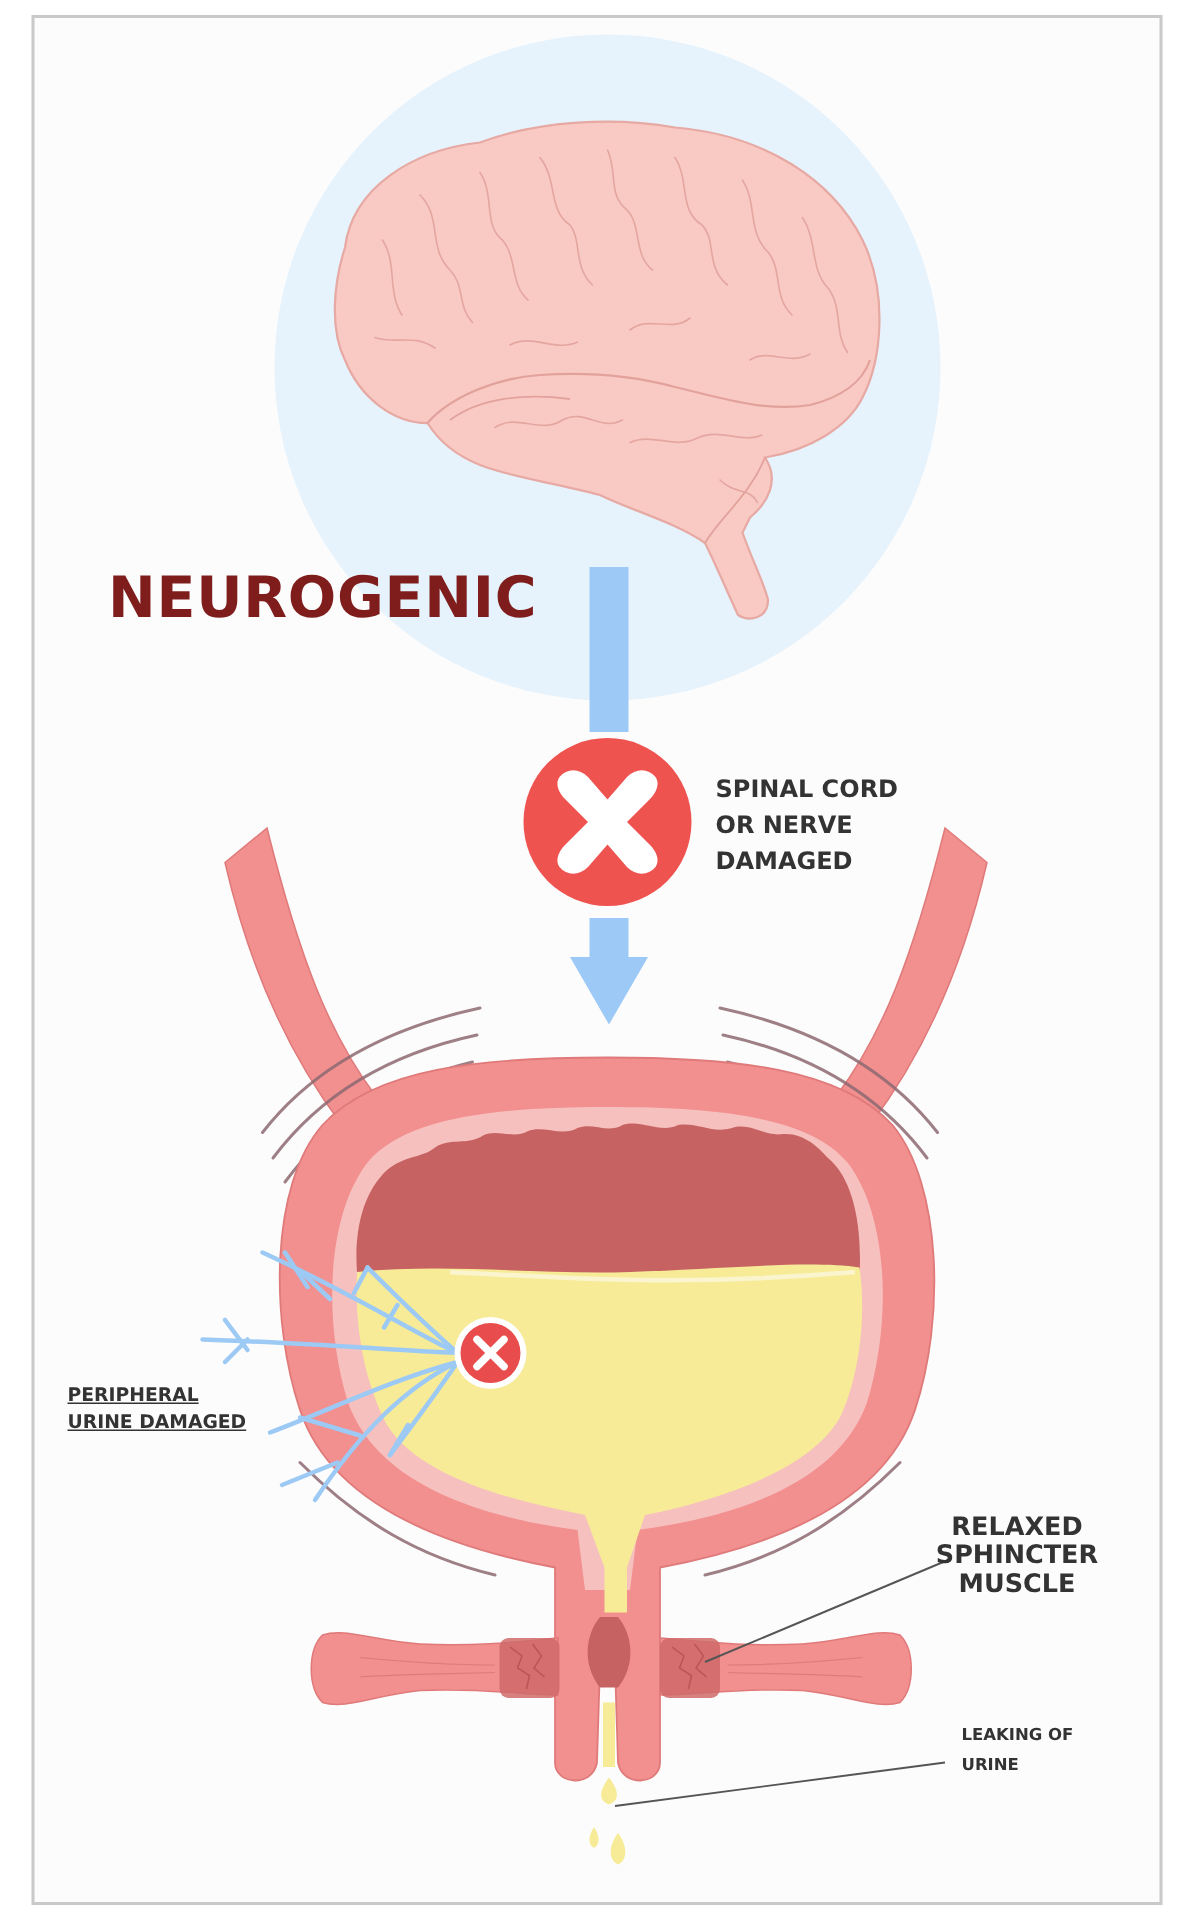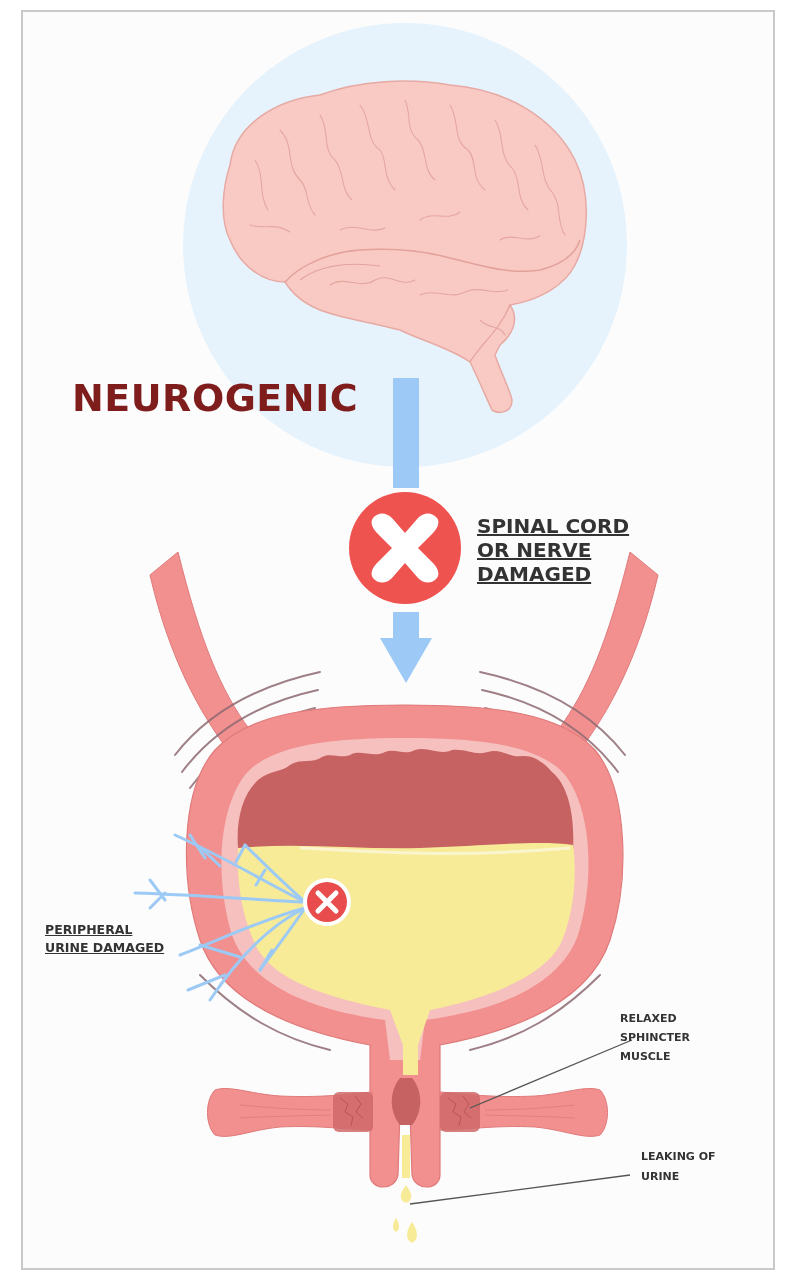--- a/index.html
+++ b/index.html
@@ -1,23 +1,23 @@
 <!DOCTYPE html>
 <html><head>
   <meta charset="utf-8">
   <style>
     html, body { margin: 0; padding: 0; background: #ffffff; }
     body { width: 800px; height: 1280px; position: relative; overflow: hidden; font-family: "DejaVu Sans", "Liberation Sans", sans-serif; }
     .frame { position: absolute; left: 21px; top: 10px; width: 754px; height: 1260px; border: 2px solid #c9c9c9; background: #fcfcfc; box-sizing: border-box; }
     .art { position: absolute; left: 0; top: 0; width: 800px; height: 1280px; }
     .title { position: absolute; left: 72px; top: 372px; font-size: 38px; font-weight: bold; color: #7f1d1d; line-height: 52px; letter-spacing: 0.5px; }
     .label { position: absolute; font-weight: bold; color: #333333; font-size: 15px; line-height: 20px; }
-    .lbl-spinal { left: 477px; top: 514px; font-size: 20px; line-height: 24px; text-decoration: underline; }
+    .lbl-spinal { left: 477px; top: 514px; font-size: 16px; line-height: 24px; }
     .lbl-periph { left: 45px; top: 921px; font-size: 12.5px; line-height: 18px; text-decoration: underline; }
-    .lbl-sphincter { left: 620px; top: 1009px; text-align: left; width: 116px; font-size: 11px; line-height: 19px; }
+    .lbl-sphincter { left: 620px; top: 1009px; text-align: center; width: 116px; font-size: 17px; line-height: 19px; }
     .lbl-leak { left: 641px; top: 1147px; font-size: 11px; line-height: 20px; }
   </style>
 </head>
 <body>
 
 <div class="frame"></div>
 
 <svg class="art" viewBox="0 0 800 1280" xmlns="http://www.w3.org/2000/svg">
 
   <circle cx="405" cy="245" r="222" fill="#e6f3fc"></circle>

